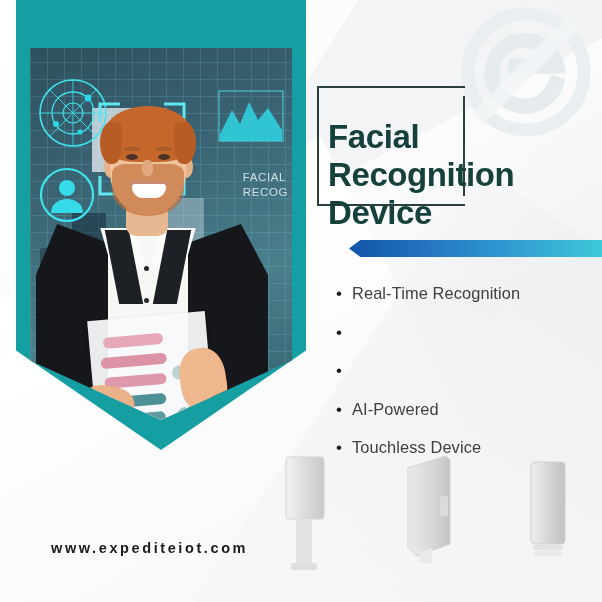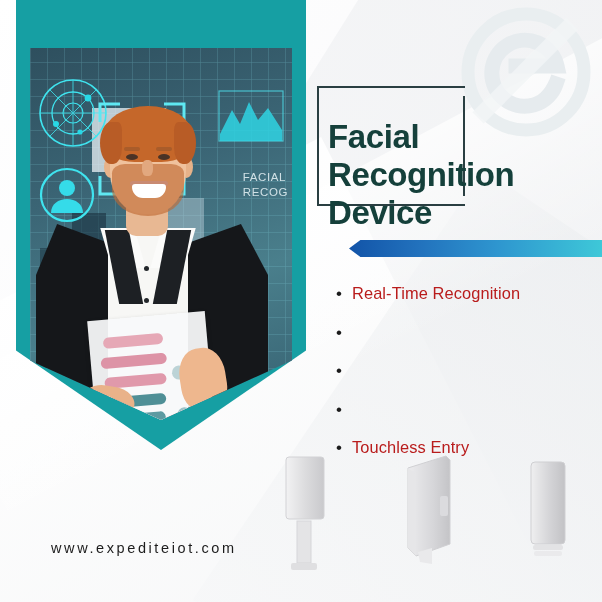--- a/index.html
+++ b/index.html
@@ -112,32 +112,32 @@
   
   .gbar{position:absolute;left:349px;top:240px;width:253px;height:17px;
      background:linear-gradient(90deg,#1254a8 0%,#2272bd 28%,#2e95cf 58%,#3ec8d8 100%);
      -webkit-clip-path:polygon(4.5% 0,100% 0,100% 100%,4.5% 100%,0 50%);
      clip-path:polygon(4.5% 0,100% 0,100% 100%,4.5% 100%,0 50%);}
 
   
   .bullets{position:absolute;left:336px;top:283px;width:258px;}
   .bullet{display:flex;align-items:flex-start;margin-bottom:17.5px;}
   .bdot{width:16px;flex:0 0 16px;color:#1b1b1b;font-size:17px;line-height:21px;text-align:left;}
-  .btxt{color:#b91c1c;font-size:16.4px;line-height:21px;letter-spacing:.1px;}
+  .btxt{color:#404040;font-size:16.4px;line-height:21px;letter-spacing:.1px;}
 
   
   .dev{position:absolute;}
   .d1{left:284px;top:455px;width:42px;height:118px;}
   .d2{left:402px;top:452px;width:52px;height:114px;}
   .d3{left:528px;top:460px;width:40px;height:100px;}
   .dev svg{display:block;width:100%;height:100%;}
 
   
   .url{position:absolute;left:51px;top:540px;color:#1c1c1c;font-size:14.5px;
-     letter-spacing:2.6px;font-weight:400;}
+     letter-spacing:2.6px;font-weight:700;}
 </style>
 </head>
 <body>
 
 <div class="poster">
 
   <div class="bg-base"></div>
   <div class="bg-diag1"></div>
   <div class="bg-diag2"></div>
   <div class="bg-diag3"></div>
@@ -255,24 +255,25 @@
       <span class="btxt">Real-Time Recognition</span>
     </li>
     <li class="bullet">
       <span class="bdot">•</span>
     </li>
     <li class="bullet">
       <span class="bdot">•</span>
     </li>
     <li class="bullet">
       <span class="bdot">•</span>
-    </li>
-    <li class="bullet">
-      <span class="bdot">•</span>
-      <span class="btxt">Touchless Entry</span>
+      <span class="btxt">AI-Powered</span>
+    </li>
+    <li class="bullet">
+      <span class="bdot">•</span>
+      <span class="btxt">Touchless Device</span>
     </li>
   </ul>
 
   <div class="dev d1">
     <svg viewBox="0 0 42 118">
       <defs>
           <linearGradient id="g1" x1="0" y1="0" x2="1" y2="0">
         <stop offset="0" stop-color="#f2f2f3"></stop>
             <stop offset=".5" stop-color="#dcdcde"></stop>
             <stop offset="1" stop-color="#c9c9cc"></stop>

